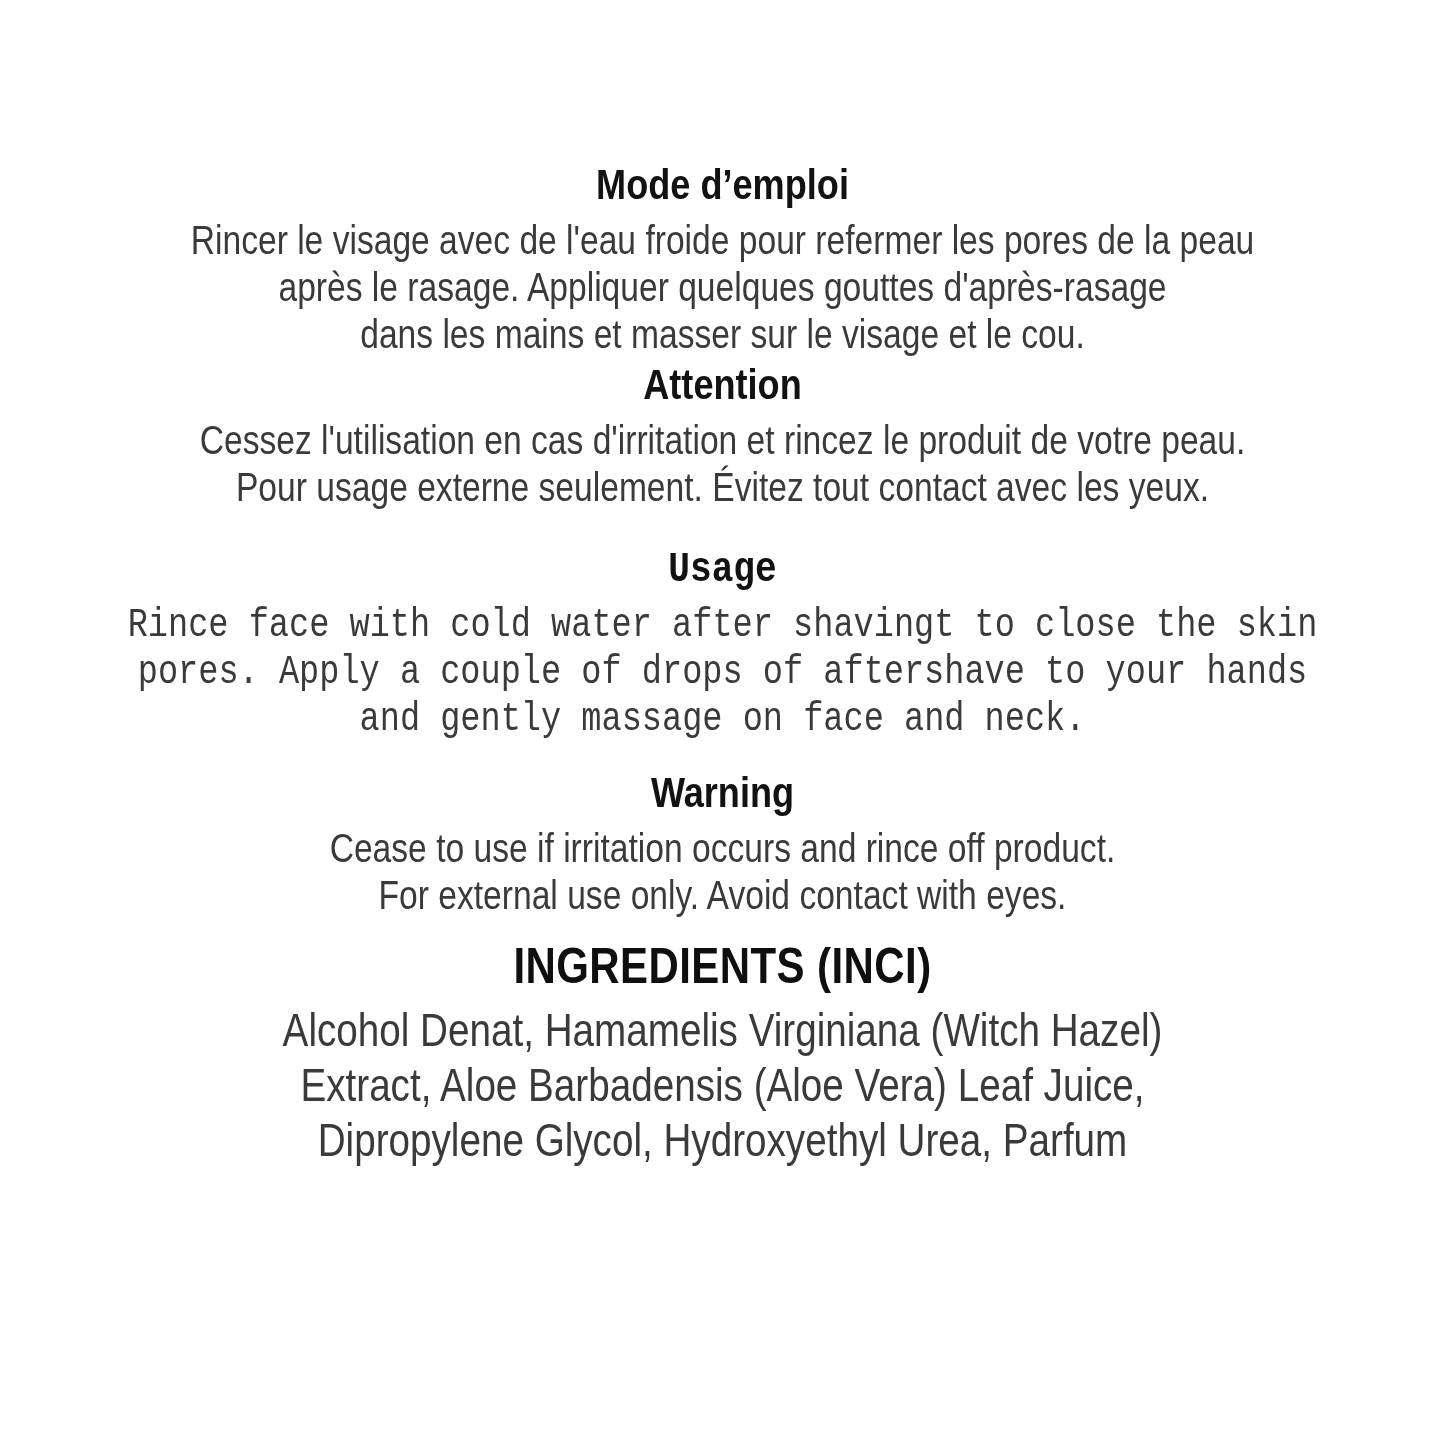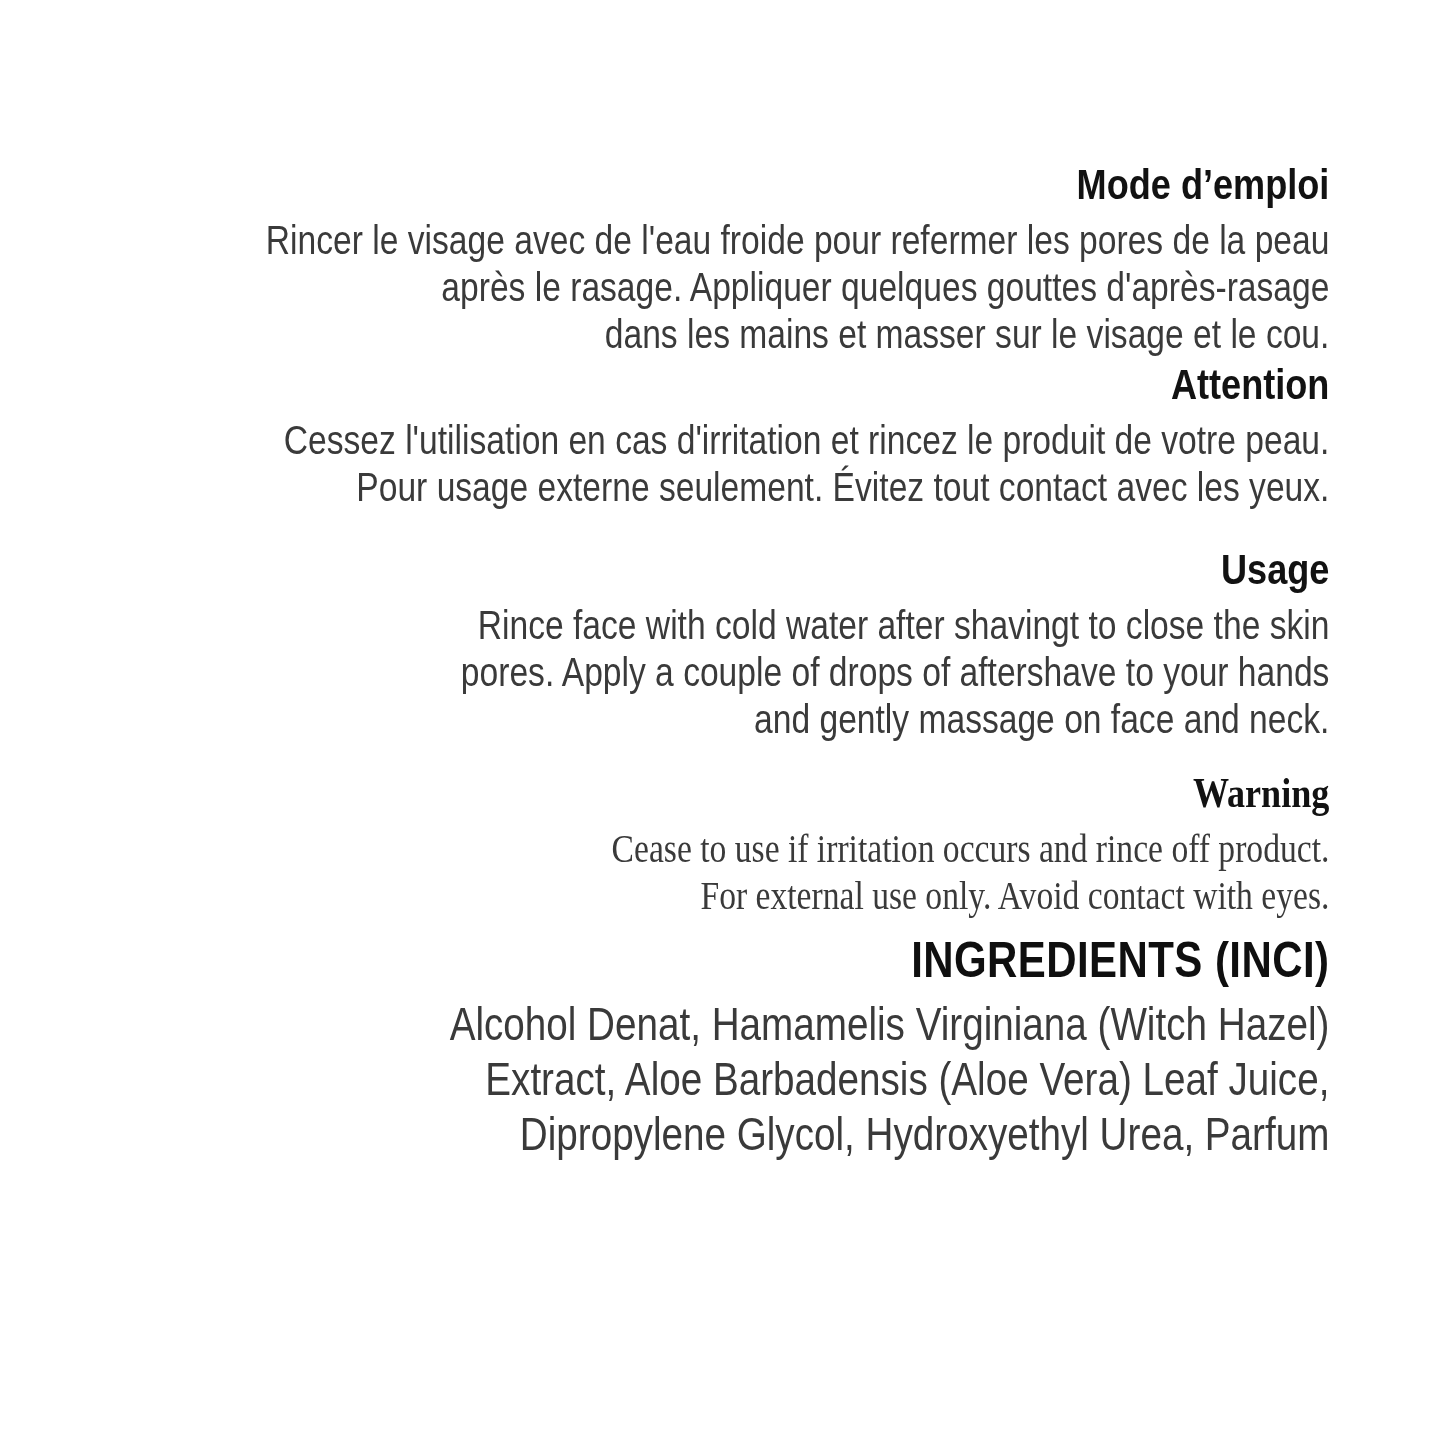--- a/index.html
+++ b/index.html
@@ -11,21 +11,21 @@
     width: 1445px;
     height: 1445px;
     overflow: hidden;
     font-family: "Liberation Sans", "DejaVu Sans", sans-serif;
   }
   .label-sheet {
     width: 1445px;
     height: 1445px;
     box-sizing: border-box;
     padding-top: 160px;
-    text-align: right;
+    text-align: center;
     color: #3a3a3a;
   }
   
   .cond {
     transform: scaleX(0.84);
     transform-origin: 50% 0%;
   }
   .heading {
     font-size: 43px;
     font-weight: 700;
@@ -36,23 +36,23 @@
   .body-text {
     font-size: 40px;
     line-height: 1.18;
     margin: 0;
     white-space: pre-line;
   }
   .section { margin: 0; }
   .section.attention   { margin-top: 1px; }
   .features-fr         { margin-top: 30px; }
   .features-en         { margin-top: 14px; }
-  .section.usage       { margin-top: 34px; }
-  .section.warning     { margin-top: 24px; font-family: Liberation Serif, serif; }
-  .section.ingredients { margin-top: 12px; }
+  .section.usage       { margin-top: 34px; font-family: Liberation Mono, monospace; }
+  .section.warning     { margin-top: 24px; }
+  .section.ingredients { margin-top: 18px; }
   .features-line {
     font-size: 45px;
     line-height: 1.17;
     color: #2e2e2e;
     margin: 0;
     white-space: pre-line;
   }
   .ing-heading {
     font-size: 50px;
     font-weight: 700;

